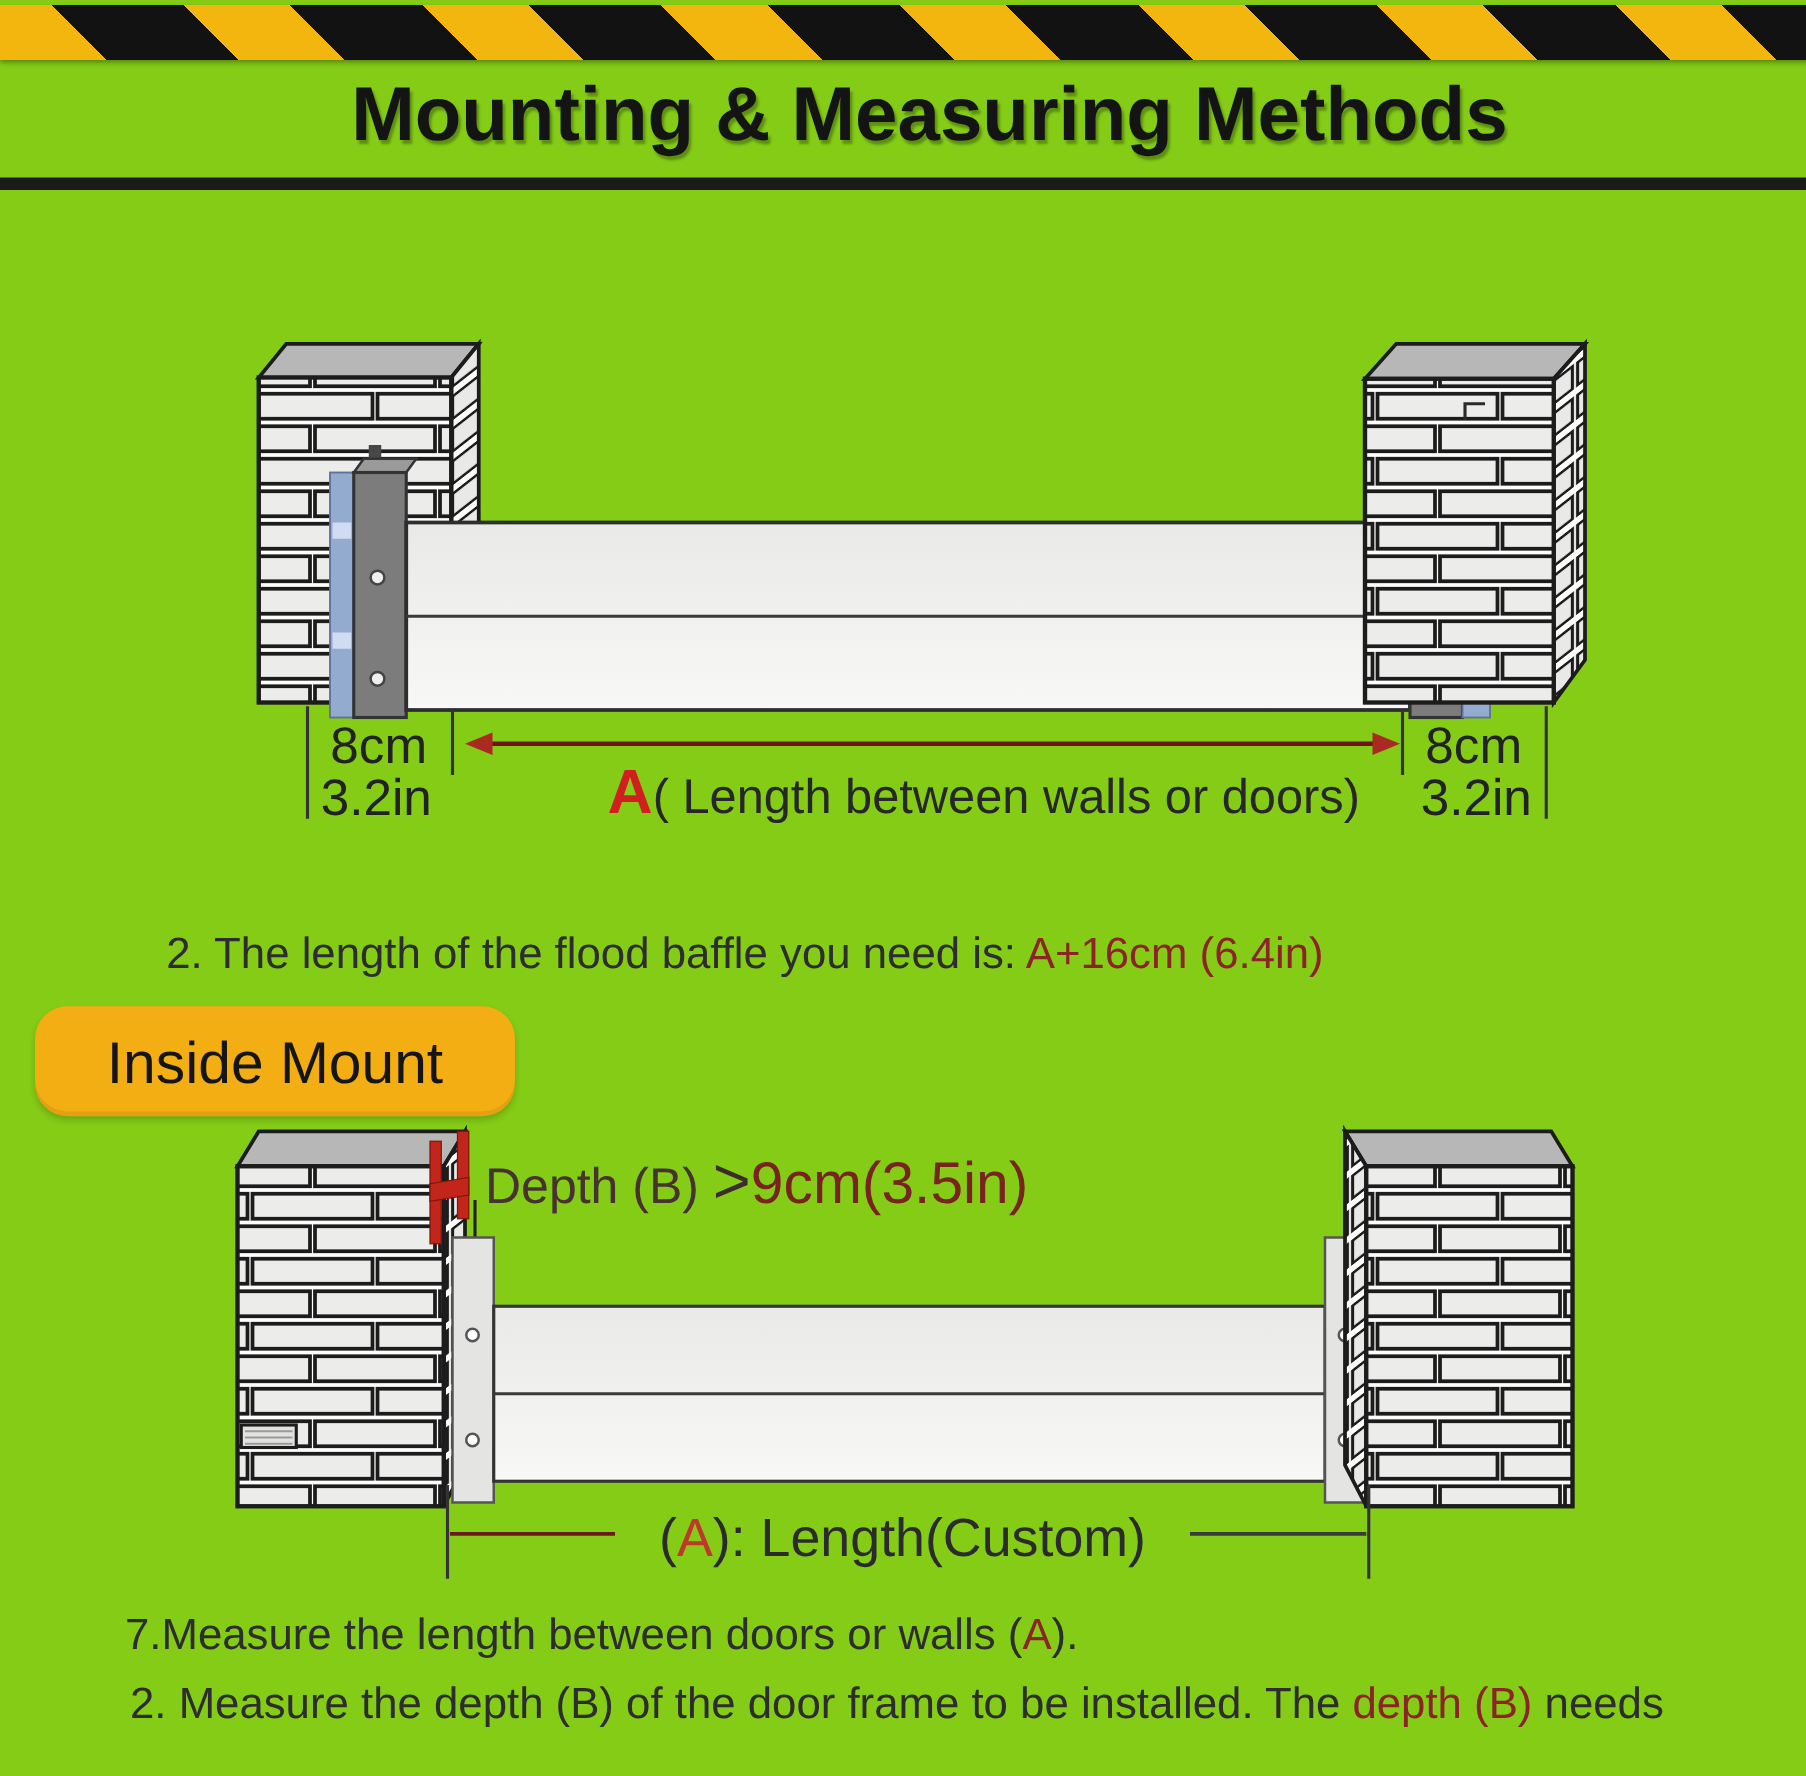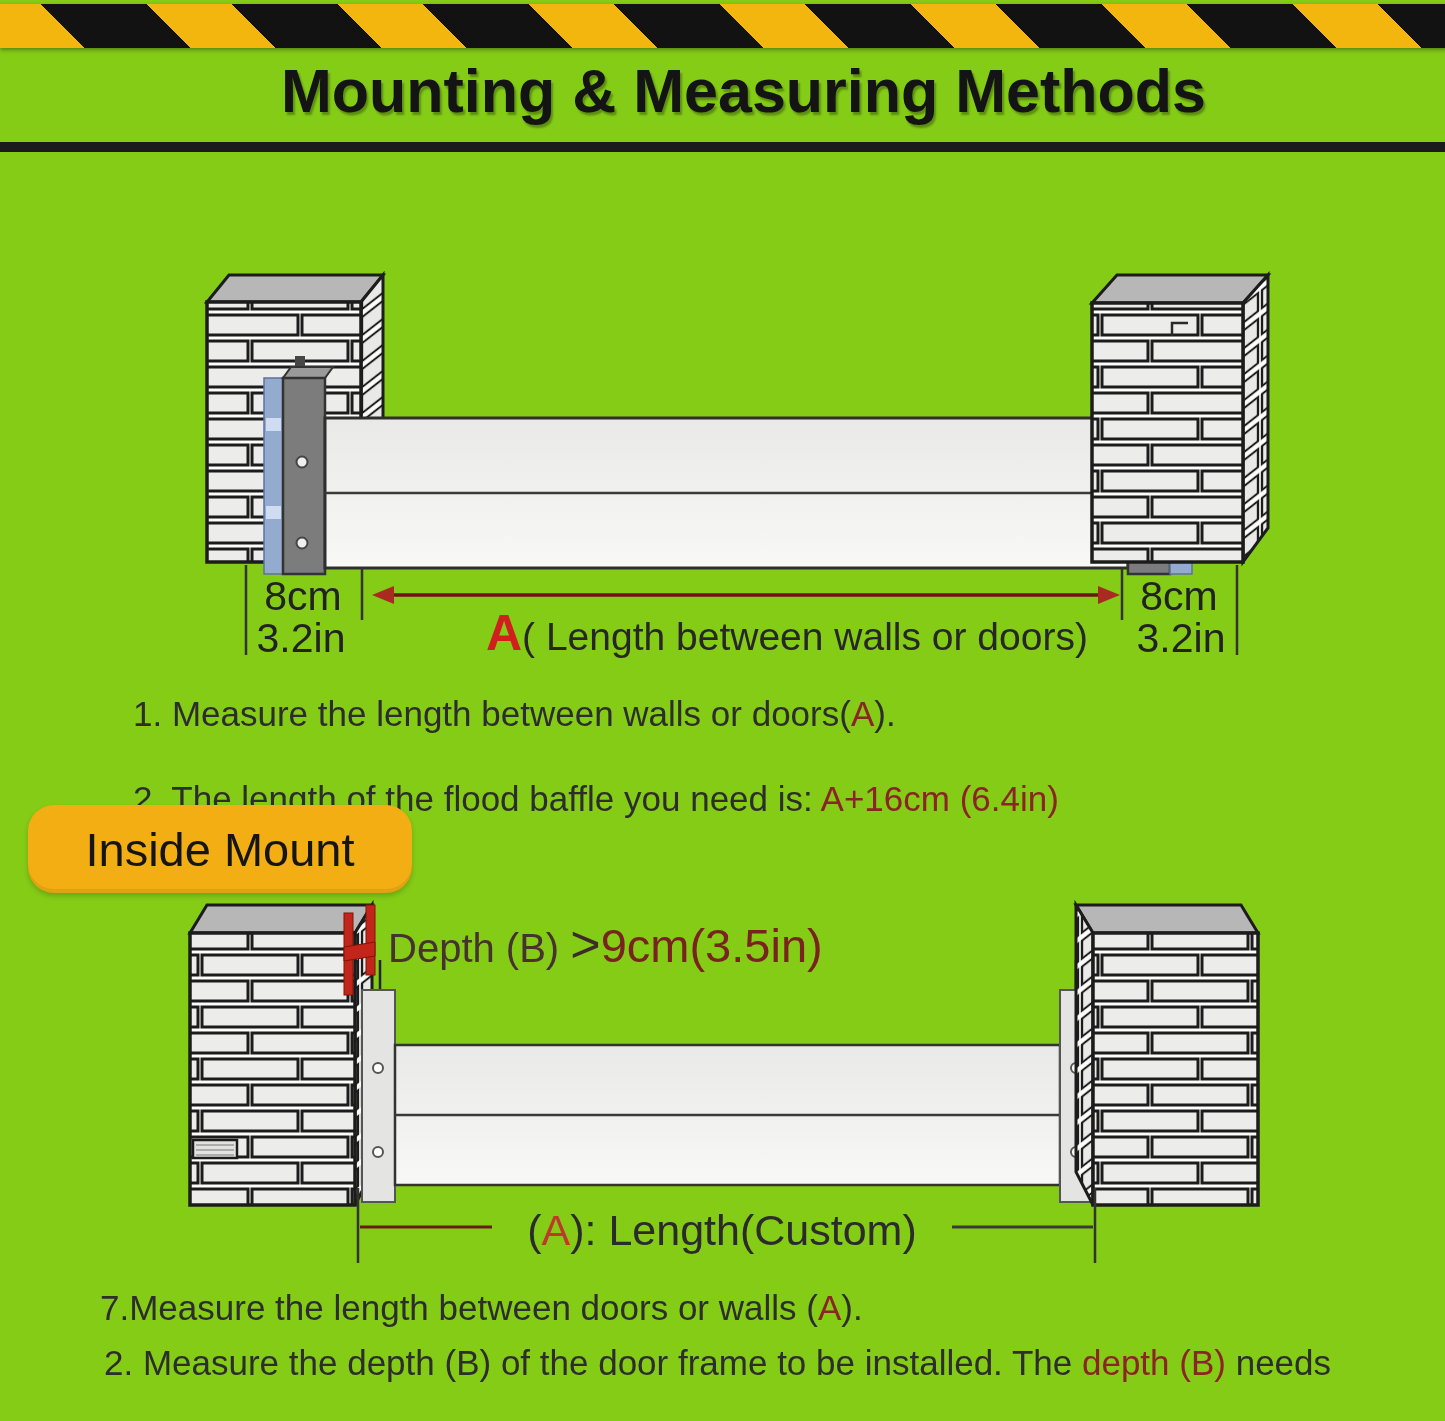--- a/index.html
+++ b/index.html
@@ -20,21 +20,21 @@
   #label-outside{top:180px;height:85px;}
   #label-inside{top:805px;height:88px;}
 
   svg{position:absolute;left:0;}
   #svg-outside{top:260px;}
   #svg-inside{top:900px;}
 
   .step{position:absolute;font-size:35px;color:#2d2d2d;white-space:nowrap;}
   .step .red{color:#8b2424;}
   #o-step1{left:133px;top:694px;}
-  #o-step2{left:133px;top:743px;margin-top:36px;}
+  #o-step2{left:133px;top:743px;}
   #i-step1{left:100px;top:1288px;}
   #i-step2{left:104px;top:1343px;}
   #i-step3{left:62px;top:1381px;}
 
   text{font-family:"Liberation Sans", sans-serif;}
 </style>
 </head>
 <body>
 
 <div id="page">
@@ -114,23 +114,20 @@
 
       <text x="303" y="350" font-size="41" fill="#222222" text-anchor="middle"><tspan>8cm</tspan></text>
       <text x="301" y="392" font-size="41" fill="#222222" text-anchor="middle"><tspan>3.2in</tspan></text>
       <text x="1179" y="350" font-size="41" fill="#222222" text-anchor="middle"><tspan>8cm</tspan></text>
       <text x="1181" y="392" font-size="41" fill="#222222" text-anchor="middle"><tspan>3.2in</tspan></text>
 
       <text x="486" y="390"><tspan font-size="50" font-weight="bold" fill="#d11f1f">A</tspan><tspan font-size="39" fill="#272727">( Length between walls or doors)</tspan></text>
     </g>
   </svg>
 
-  <div class="step" id="o-step1">
-    <span>1. Measure the length between walls or doors(</span><span class="red">A</span><span>).</span>
-  </div>
   <div class="step" id="o-step2">
     <span>2. The length of the flood baffle you need is: </span><span class="red">A+16cm (6.4in)</span><span></span>
   </div>
 
   <div class="ylabel" id="label-inside">
     <span>Inside Mount</span>
   </div>
 
   <svg id="svg-inside" width="1445" height="375" viewBox="0 0 1445 375">
 

